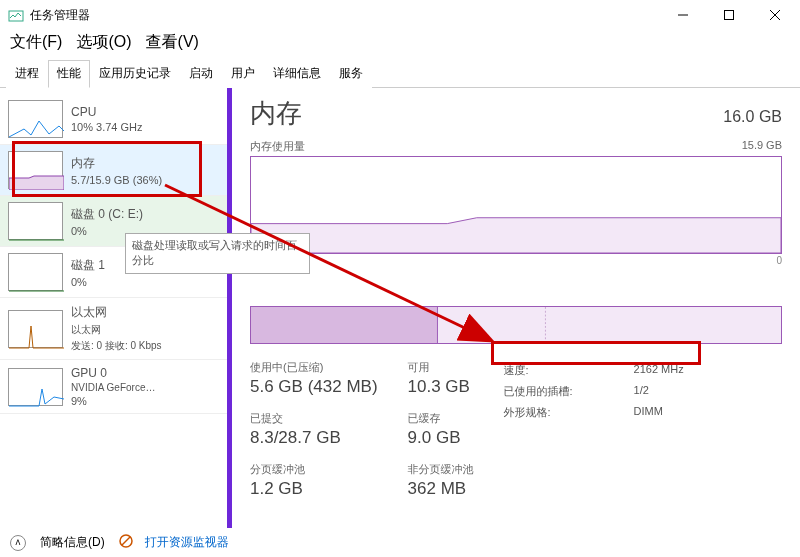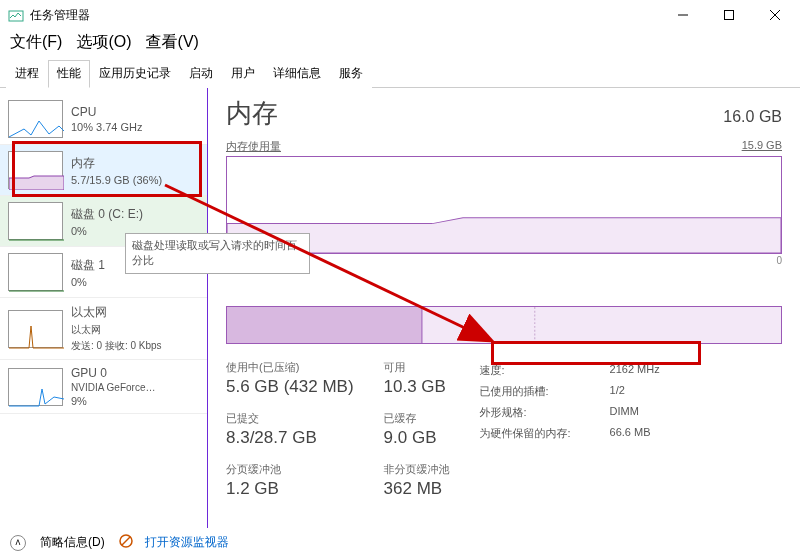--- a/index.html
+++ b/index.html
@@ -8,32 +8,32 @@
 .titlebar .icon { width: 16px; height: 16px; margin-right: 6px; }
 .titlebar .title { flex: 1; font-size: 12px; }
 .winbtns { display: flex; }
 .winbtn { width: 46px; height: 30px; display: flex; align-items: center; justify-content: center; color: #000; }
 .menubar { display: flex; gap: 14px; padding: 2px 10px 6px 10px; font-size: 16px; }
 .menubar span { cursor: default; }
 .tabs { display: flex; border-bottom: 1px solid #ccc; padding-left: 6px; gap: 0; font-size: 12px; }
 .tab { padding: 4px 8px 5px 8px; border: 1px solid transparent; border-bottom: none; position: relative; top: 1px; background: #fff; }
 .tab.active { border-color: #ccc; border-bottom: 1px solid #fff; }
 .body { display: flex; height: 440px; }
-.sidebar { width: 208px; border-right: 1px solid #6d28d9; overflow: hidden; padding-top: 6px; }
+.sidebar { width: 232px; border-right: 5px solid #6d28d9; overflow: hidden; padding-top: 6px; }
 .sitem { display: flex; align-items: center; gap: 8px; padding: 6px 8px; border-bottom: 1px solid #eee; }
 .sitem.sel { background: #e5f3ff; }
 .thumb { width: 55px; height: 38px; border: 1px solid #999; position: relative; background: #fff; flex-shrink: 0; }
 .sitem .txt { display: flex; flex-direction: column; gap: 2px; font-size: 11px; }
 .sitem .name { color: #555; font-size: 12px; }
 .sitem .val { color: #555; font-size: 11px; }
 .main { flex: 1; padding: 8px 18px 0 18px; position: relative; }
 .mhead { display: flex; justify-content: space-between; align-items: baseline; }
 .mtitle { font-size: 26px; font-weight: 400; color: #444; }
 .mtotal { font-size: 16px; color: #444; }
-.glabel { font-size: 11px; color: #666; margin-top: 8px; display: flex; justify-content: space-between; text-decoration: underline; }
+.glabel { font-size: 11px; color: #666; margin-top: 8px; display: flex; justify-content: space-between; }
 .graph { border: 1px solid #9b59b6; height: 98px; margin-top: 2px; position: relative; background: #fff; }
 .graph2 { border: 1px solid #9b59b6; height: 38px; margin-top: 40px; position: relative; background: #f5e6f7; }
 .gscale { font-size: 10px; color: #888; text-align: right; margin-top: 1px; }
 .stats { display: flex; margin-top: 16px; gap: 30px; }
 .statcol { display: flex; flex-direction: column; gap: 14px; }
 .statblock .sl { font-size: 11px; color: #666; margin-bottom: 2px; }
 .statblock .sv { font-size: 17px; color: #444; }
 .kvtable { font-size: 11px; color: #555; }
 .kvtable .row { display: flex; gap: 30px; padding: 3px 0; }
 .kvtable .k { width: 100px; }
@@ -212,24 +212,20 @@
             <span>2162 MHz</span>
           </div>
         <div class="row">
             <span class="k">已使用的插槽:</span>
             <span>1/2</span>
           </div>
         <div class="row">
             <span class="k">外形规格:</span>
             <span>DIMM</span>
           </div>
-        <div class="row">
-            <span class="k">为硬件保留的内存:</span>
-            <span>66.6 MB</span>
-          </div>
       </div>
     </div>
   </div>
 </div>
 
 <div class="tooltip">磁盘处理读取或写入请求的时间百分比</div>
 
 <div class="redbox1"></div>
 <div class="redbox2"></div>
 <svg class="arrow" width="360" height="180">

